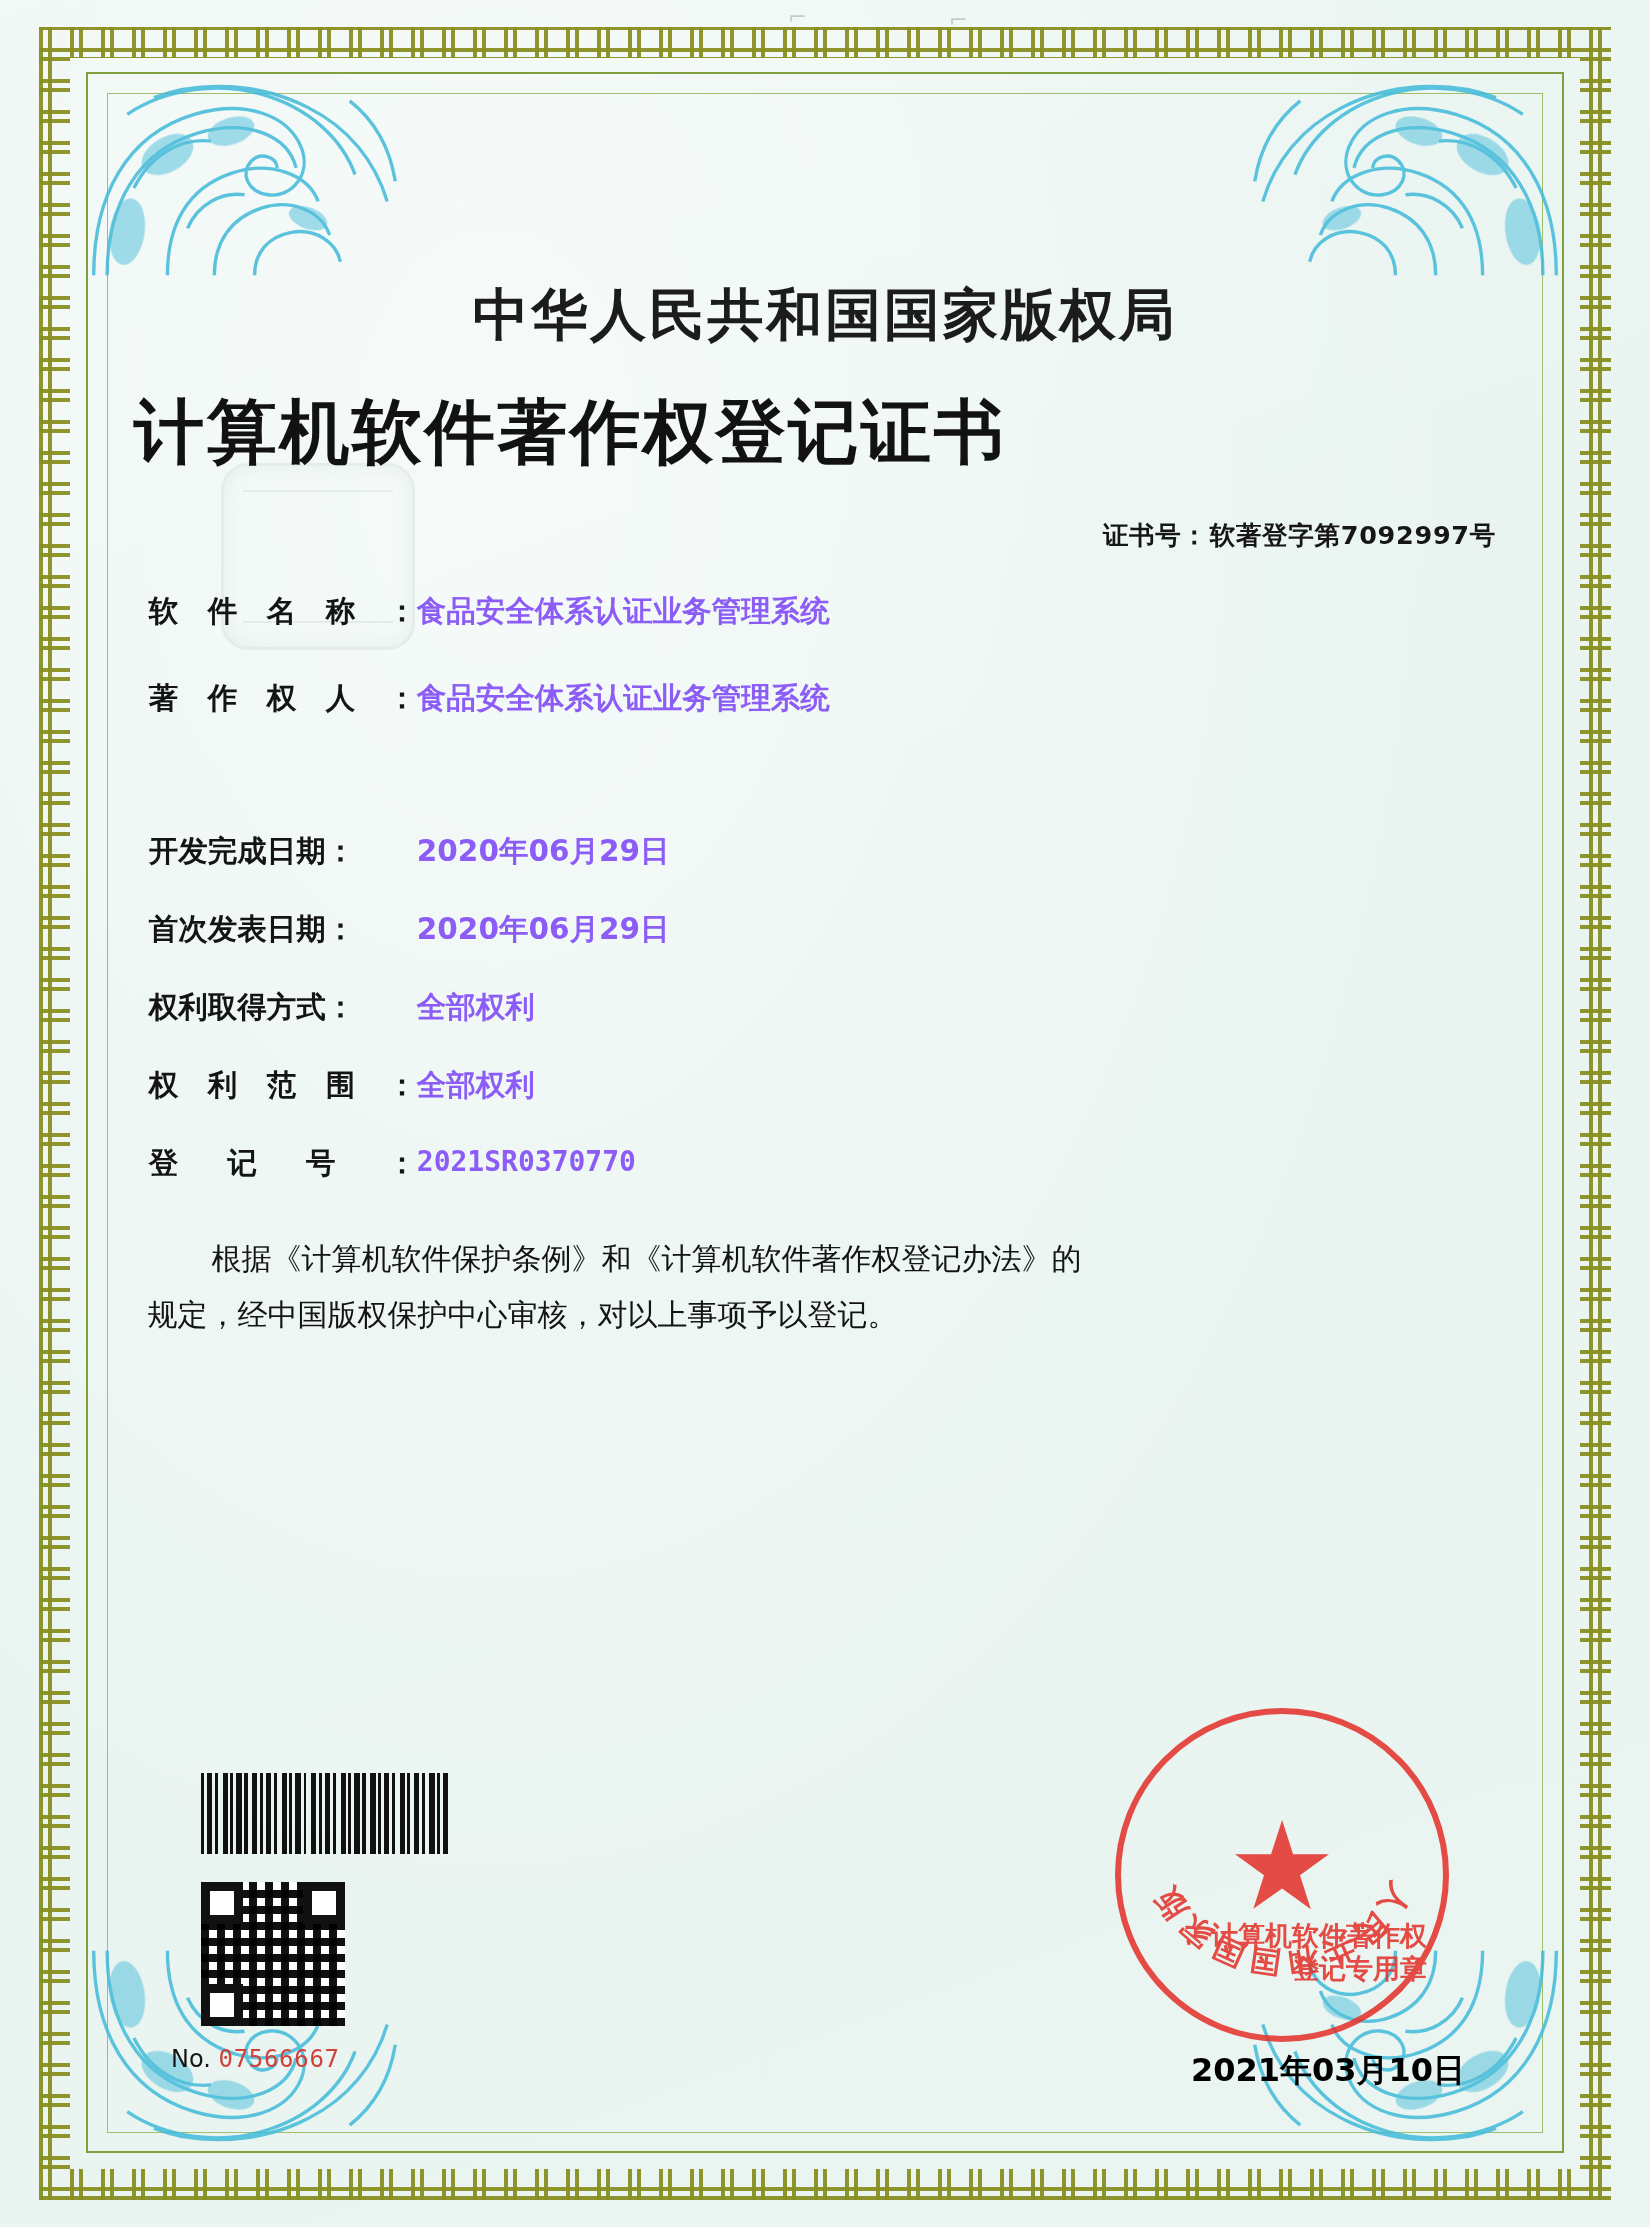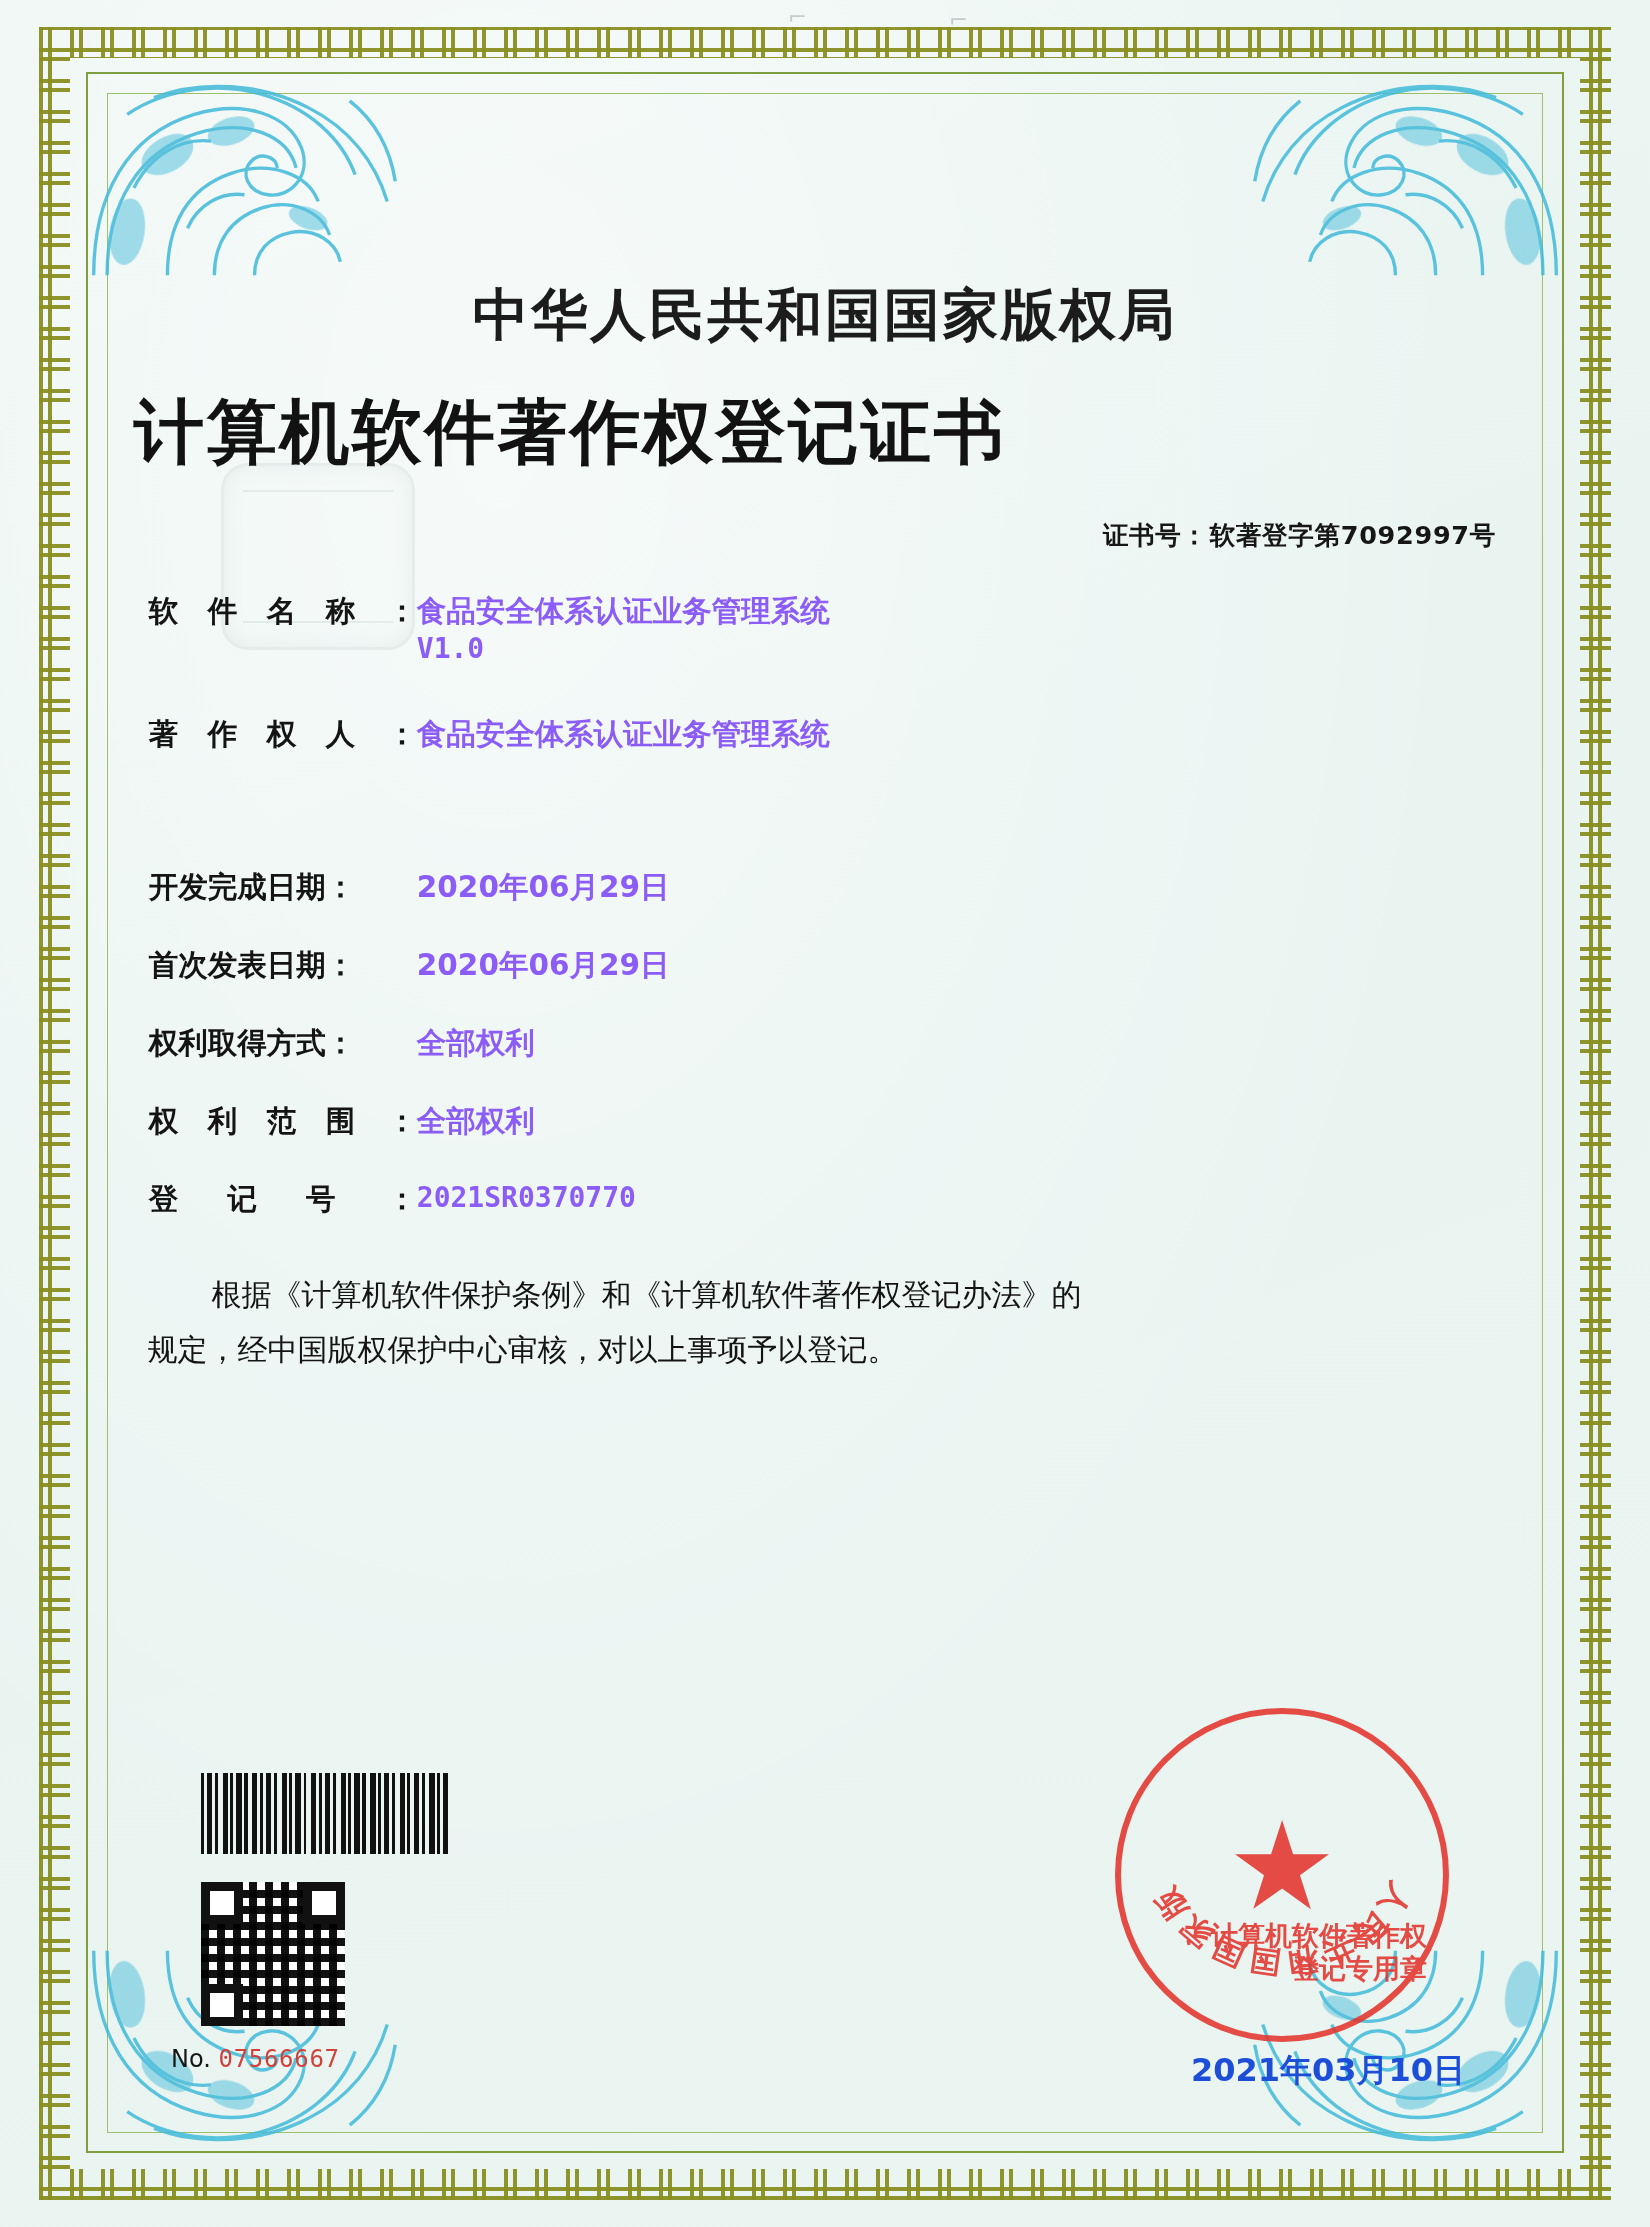--- a/index.html
+++ b/index.html
@@ -327,21 +327,21 @@
     font-family: "DejaVu Sans Mono", "Liberation Mono", monospace;
     letter-spacing: 0.7px;
   }
   .footer-date {
     position: absolute;
     right: 185px;
     bottom: 134px;
     font-family: "DejaVu Sans", "Liberation Sans", sans-serif;
     font-weight: 700;
     font-size: 32px;
-    color: #1d4ed8;
+    color: #000000;
   }
 
   
   .pencil-mark {
     position: absolute;
     color: #9aa0a6;
     font-size: 23px;
     font-family: "DejaVu Sans", "Liberation Sans", sans-serif;
     opacity: 0.5;
   }
@@ -464,21 +464,20 @@
       <div class="field-row">
         <div class="field-label spread">
           <span>软</span>
           <span>件</span>
           <span>名</span>
           <span>称</span>
           <span class="colon">：</span>
         </div>
         <div>
           <div class="field-value">食品安全体系认证业务管理系统</div>
-          <div class="field-value mono">V1.0</div>
         </div>
       </div>
 
       <div class="gap-a"></div>
 
       <div class="field-row">
         <div class="field-label spread">
           <span>著</span>
           <span>作</span>
           <span>权</span>

